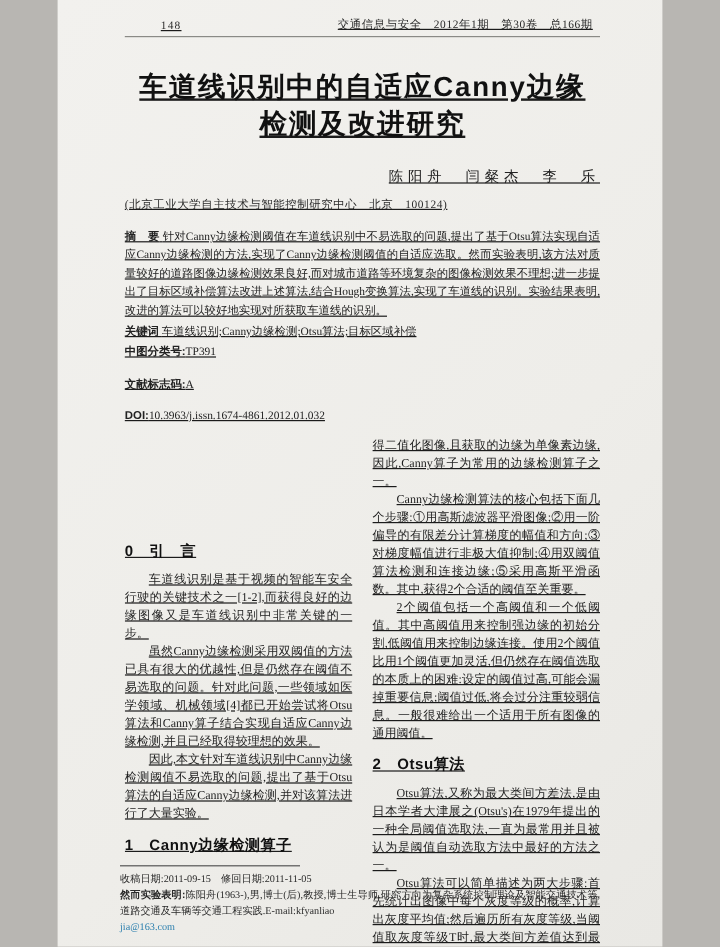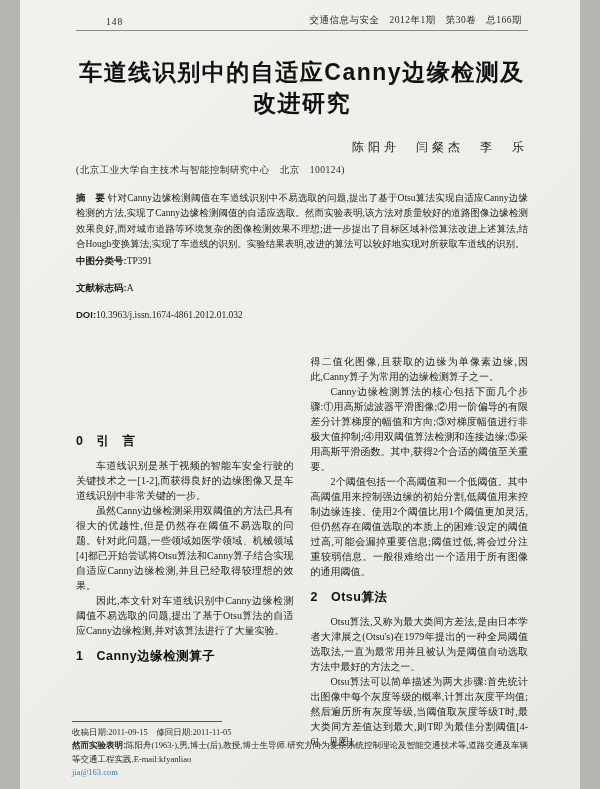--- a/index.html
+++ b/index.html
@@ -1,25 +1,26 @@
 <!DOCTYPE html>
 <html><head>
 <meta charset="utf-8">
 <style>
   * { margin:0; padding:0; box-sizing:border-box; }
   html,body { background:#b8b6b2; }
   .page {
-    width:560px; height:789px;
+    width:504px; height:789px;
     margin:0 auto;
     background:linear-gradient(135deg,#f2f1ee 0%, #eeede9 60%, #e9e8e4 100%);
     color:#1b1b1b;
     font-family:"Liberation Serif","DejaVu Serif",serif;
     position:relative;
     padding:14px 52px 16px 56px;
     overflow:hidden;
+    text-decoration:underline;
   }
   .page-header {
     display:flex; justify-content:space-between; align-items:flex-end;
     font-size:9.5px; color:#2a2a2a;
     border-bottom:1px solid #8a8a86;
     padding:0 6px 3px 30px;
   }
   .page-num { letter-spacing:1px; }
   .journal-info { letter-spacing:0.5px; }
   .title {
@@ -107,20 +108,24 @@
 
   <div class="authors">陈阳舟　闫粲杰　李　乐</div>
 
   <div class="affiliation">(北京工业大学自主技术与智能控制研究中心　北京　100124)</div>
 
   <div class="abstract">
     <span class="lbl">摘　要</span>
     <span>针对Canny边缘检测阈值在车道线识别中不易选取的问题,提出了基于Otsu算法实现自适应Canny边缘检测的方法,实现了Canny边缘检测阈值的自适应选取。然而实验表明,该方法对质量较好的道路图像边缘检测效果良好,而对城市道路等环境复杂的图像检测效果不理想;进一步提出了目标区域补偿算法改进上述算法,结合Hough变换算法,实现了车道线的识别。实验结果表明,改进的算法可以较好地实现对所获取车道线的识别。</span>
   </div>
 
+  <div class="kw-line">
+    <span class="lbl">关键词</span>
+    <span>车道线识别;Canny边缘检测;Otsu算法;目标区域补偿</span>
+  </div>
 
   <div class="meta-line">
     <span>
       <span class="lbl">中图分类号:</span><span>TP391</span>
     </span>
     <span>
       <span class="lbl">文献标志码:</span><span>A</span>
     </span>
     <span>
       <span class="lbl">DOI:</span><span>10.3963/j.issn.1674-4861.2012.01.032</span>

